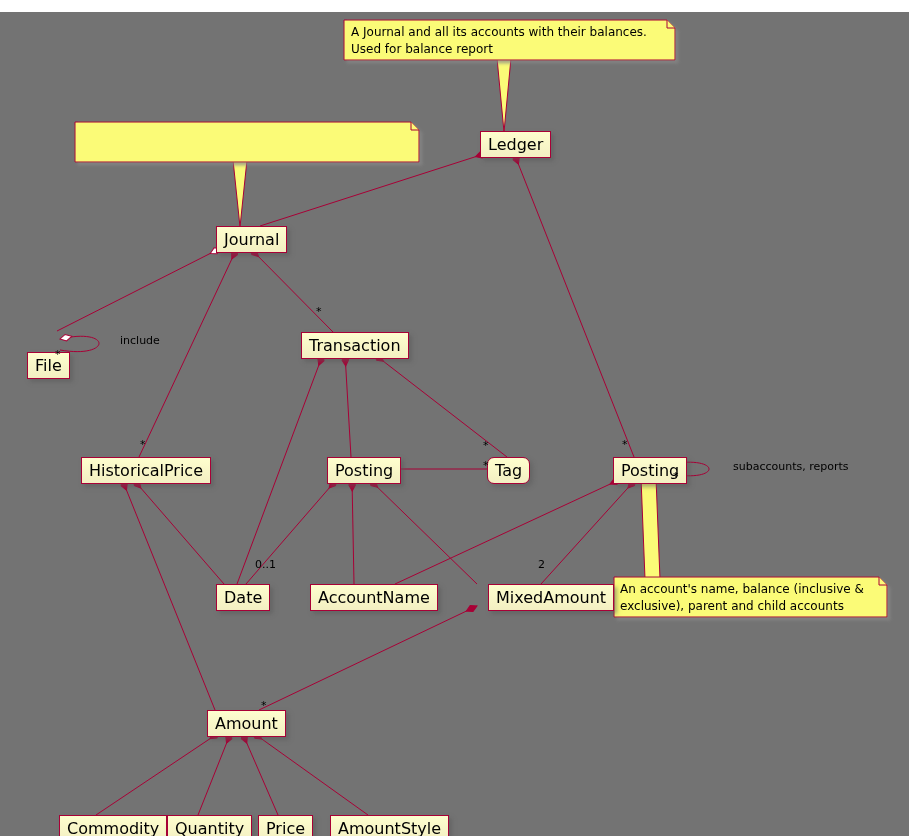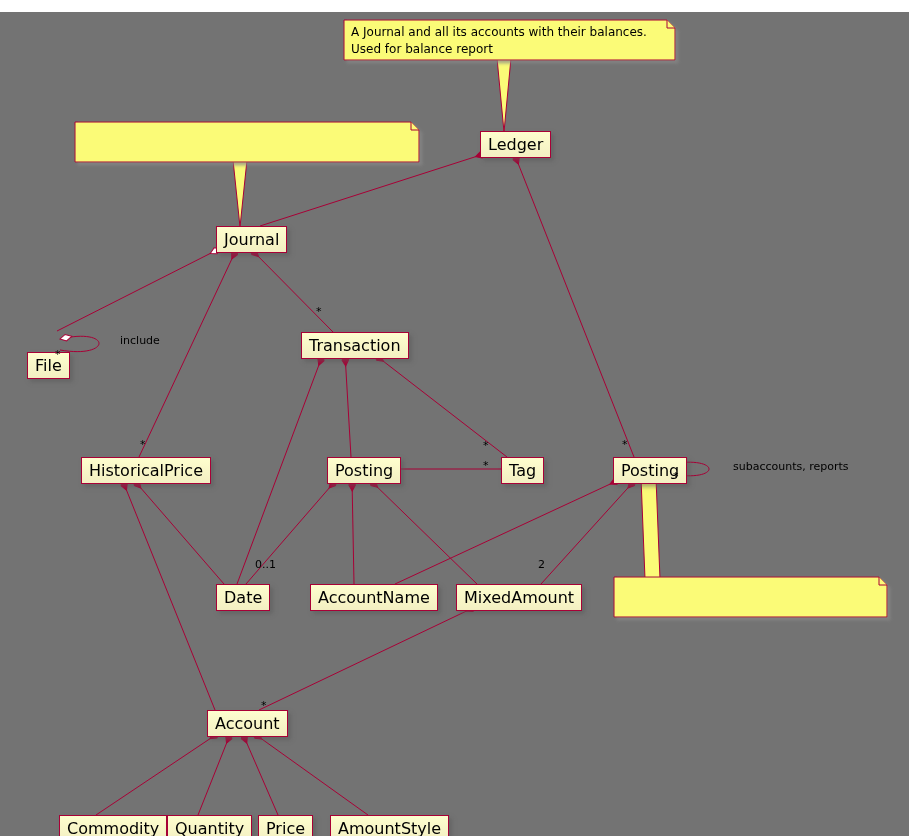--- a/index.html
+++ b/index.html
@@ -92,33 +92,35 @@
       </g>
       <g>
         <path d="M 614 565 L 879 565 L 887 573 L 887 605 L 614 605 Z" fill="#FBFB77" filter="url(#noteShadow)"></path>
         <path d="M 879 565 L 879 573 L 887 573" fill="#FBFB77"></path>
       </g>
     </g>
   </svg>
 
   <div class="note-text" style="left:351px; top:12px; width:318px;">A Journal and all its accounts with their balances.
 Used for balance report</div>
+  <div class="note-text" style="left:620px; top:569px; width:262px;">An account's name, balance (inclusive &amp;
+exclusive), parent and child accounts</div>
 
   <div class="uml-class" style="left:480px; top:119px;"><span>Ledger</span></div>
   <div class="uml-class" style="left:216px; top:214px;"><span>Journal</span></div>
   <div class="uml-class" style="left:27px; top:340px;"><span>File</span></div>
   <div class="uml-class" style="left:301px; top:320px;"><span>Transaction</span></div>
   <div class="uml-class" style="left:81px; top:445px;"><span>HistoricalPrice</span></div>
   <div class="uml-class" style="left:327px; top:445px;"><span>Posting</span></div>
-  <div class="uml-class" style="left:501px; top:445px;"><span>Tag</span></div>
+  <div class="uml-class" style="left:487px; top:445px;border-radius:7px;"><span>Tag</span></div>
   <div class="uml-class" style="left:613px; top:445px;"><span>Posting</span></div>
   <div class="uml-class" style="left:216px; top:572px;"><span>Date</span></div>
   <div class="uml-class" style="left:310px; top:572px;"><span>AccountName</span></div>
-  <div class="uml-class" style="left:456px; top:572px;"><span>MixedAmount</span></div>
-  <div class="uml-class" style="left:207px; top:698px;"><span>Account</span></div>
+  <div class="uml-class" style="left:488px; top:572px;"><span>MixedAmount</span></div>
+  <div class="uml-class" style="left:207px; top:698px;"><span>Amount</span></div>
   <div class="uml-class" style="left:59px; top:803px;"><span>Commodity</span></div>
   <div class="uml-class" style="left:167px; top:803px;"><span>Quantity</span></div>
   <div class="uml-class" style="left:258px; top:803px;"><span>Price</span></div>
   <div class="uml-class" style="left:330px; top:803px;"><span>AmountStyle</span></div>
 
   <span class="mult" style="left:316px; top:293px;">*</span>
   <span class="mult" style="left:120px; top:322px;">include</span>
   <span class="mult" style="left:55px; top:336px;">*</span>
   <span class="mult" style="left:140px; top:426px;">*</span>
   <span class="mult" style="left:483px; top:427px;">*</span>

